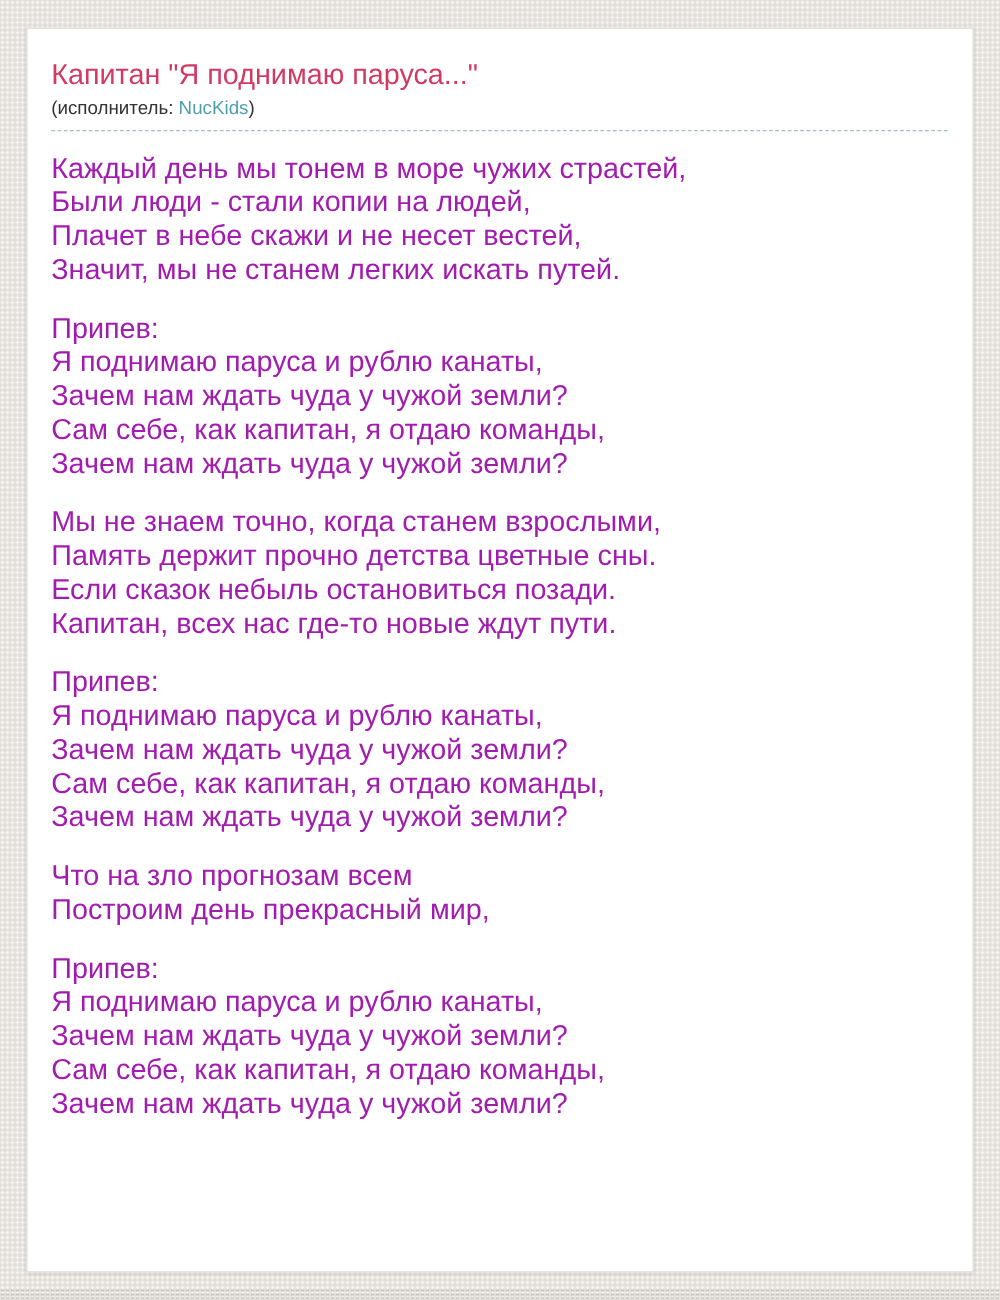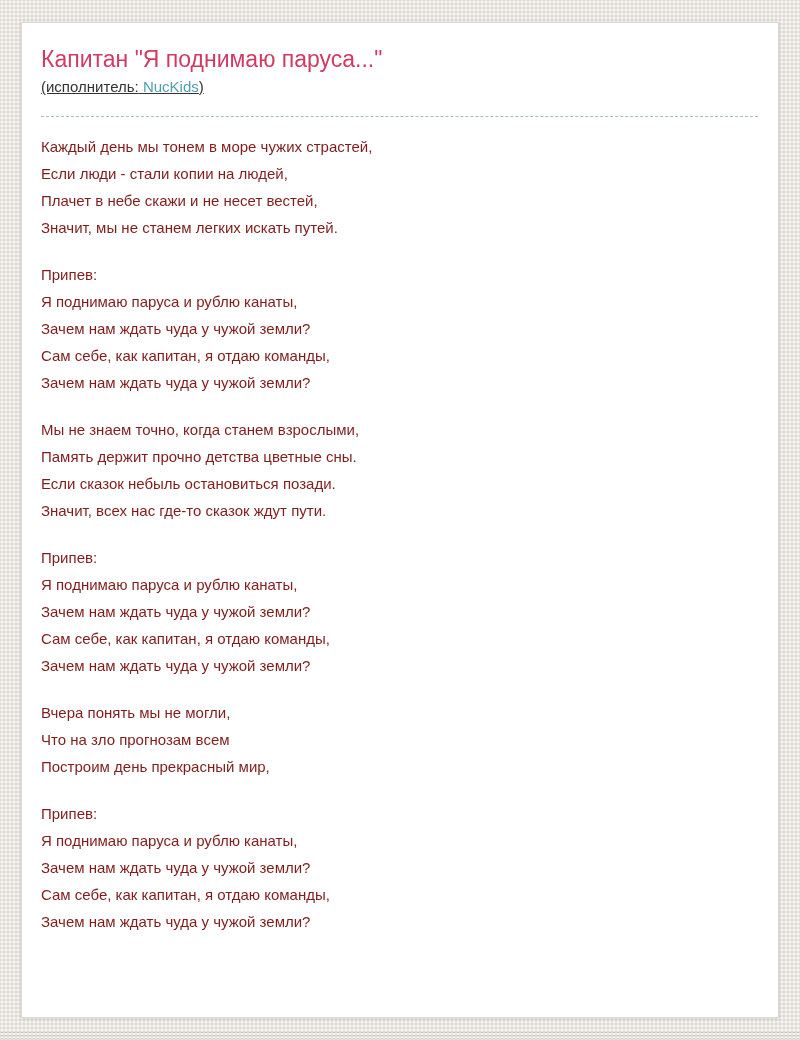--- a/index.html
+++ b/index.html
@@ -40,36 +40,35 @@
   }
   .page-title {
     margin: 0;
     font-size: 23px;
     font-weight: 400;
     color: #d13b63;
     line-height: 28px;
   }
   .artist-line {
     margin-top: 5px;
-    padding-bottom: 21px;
+    padding-bottom: 9px;
     font-size: 15px;
     color: #333333;
     border-bottom: 1px dashed #a3bccb;
-    text-decoration: underline;
   }
   .artist-link {
     color: #4fa0ad;
     text-decoration: none;
     cursor: pointer;
   }
   .lyrics {
     margin-top: 16px;
-    font-size: 15px;
+    font-size: 23px;
     line-height: 27px;
-    color: #7f1d1d;
+    color: #a21caf;
   }
   .stanza {
     margin: 0 0 20px 0;
   }
   .stanza:last-child {
     margin-bottom: 0;
   }
   .line {
     display: block;
   }
@@ -81,46 +80,45 @@
   <h1 class="page-title">Капитан "Я поднимаю паруса..."</h1>
 
   <div class="artist-line">
     <span>(исполнитель:</span>
     <a class="artist-link">NucKids</a><span>)</span>
   </div>
 
   <div class="lyrics">
       <p class="stanza">
         <span class="line">Каждый день мы тонем в море чужих страстей,</span>
-        <span class="line">Если люди - стали копии на людей,</span>
+        <span class="line">Были люди - стали копии на людей,</span>
         <span class="line">Плачет в небе скажи и не несет вестей,</span>
         <span class="line">Значит, мы не станем легких искать путей.</span>
       </p>
       <p class="stanza">
         <span class="line">Припев:</span>
         <span class="line">Я поднимаю паруса и рублю канаты,</span>
         <span class="line">Зачем нам ждать чуда у чужой земли?</span>
         <span class="line">Сам себе, как капитан, я отдаю команды,</span>
         <span class="line">Зачем нам ждать чуда у чужой земли?</span>
       </p>
       <p class="stanza">
         <span class="line">Мы не знаем точно, когда станем взрослыми,</span>
         <span class="line">Память держит прочно детства цветные сны.</span>
         <span class="line">Если сказок небыль остановиться позади.</span>
-        <span class="line">Значит, всех нас где-то сказок ждут пути.</span>
+        <span class="line">Капитан, всех нас где-то новые ждут пути.</span>
       </p>
       <p class="stanza">
         <span class="line">Припев:</span>
         <span class="line">Я поднимаю паруса и рублю канаты,</span>
         <span class="line">Зачем нам ждать чуда у чужой земли?</span>
         <span class="line">Сам себе, как капитан, я отдаю команды,</span>
         <span class="line">Зачем нам ждать чуда у чужой земли?</span>
       </p>
       <p class="stanza">
-        <span class="line">Вчера понять мы не могли,</span>
         <span class="line">Что на зло прогнозам всем</span>
         <span class="line">Построим день прекрасный мир,</span>
       </p>
       <p class="stanza">
         <span class="line">Припев:</span>
         <span class="line">Я поднимаю паруса и рублю канаты,</span>
         <span class="line">Зачем нам ждать чуда у чужой земли?</span>
         <span class="line">Сам себе, как капитан, я отдаю команды,</span>
         <span class="line">Зачем нам ждать чуда у чужой земли?</span>
       </p>

